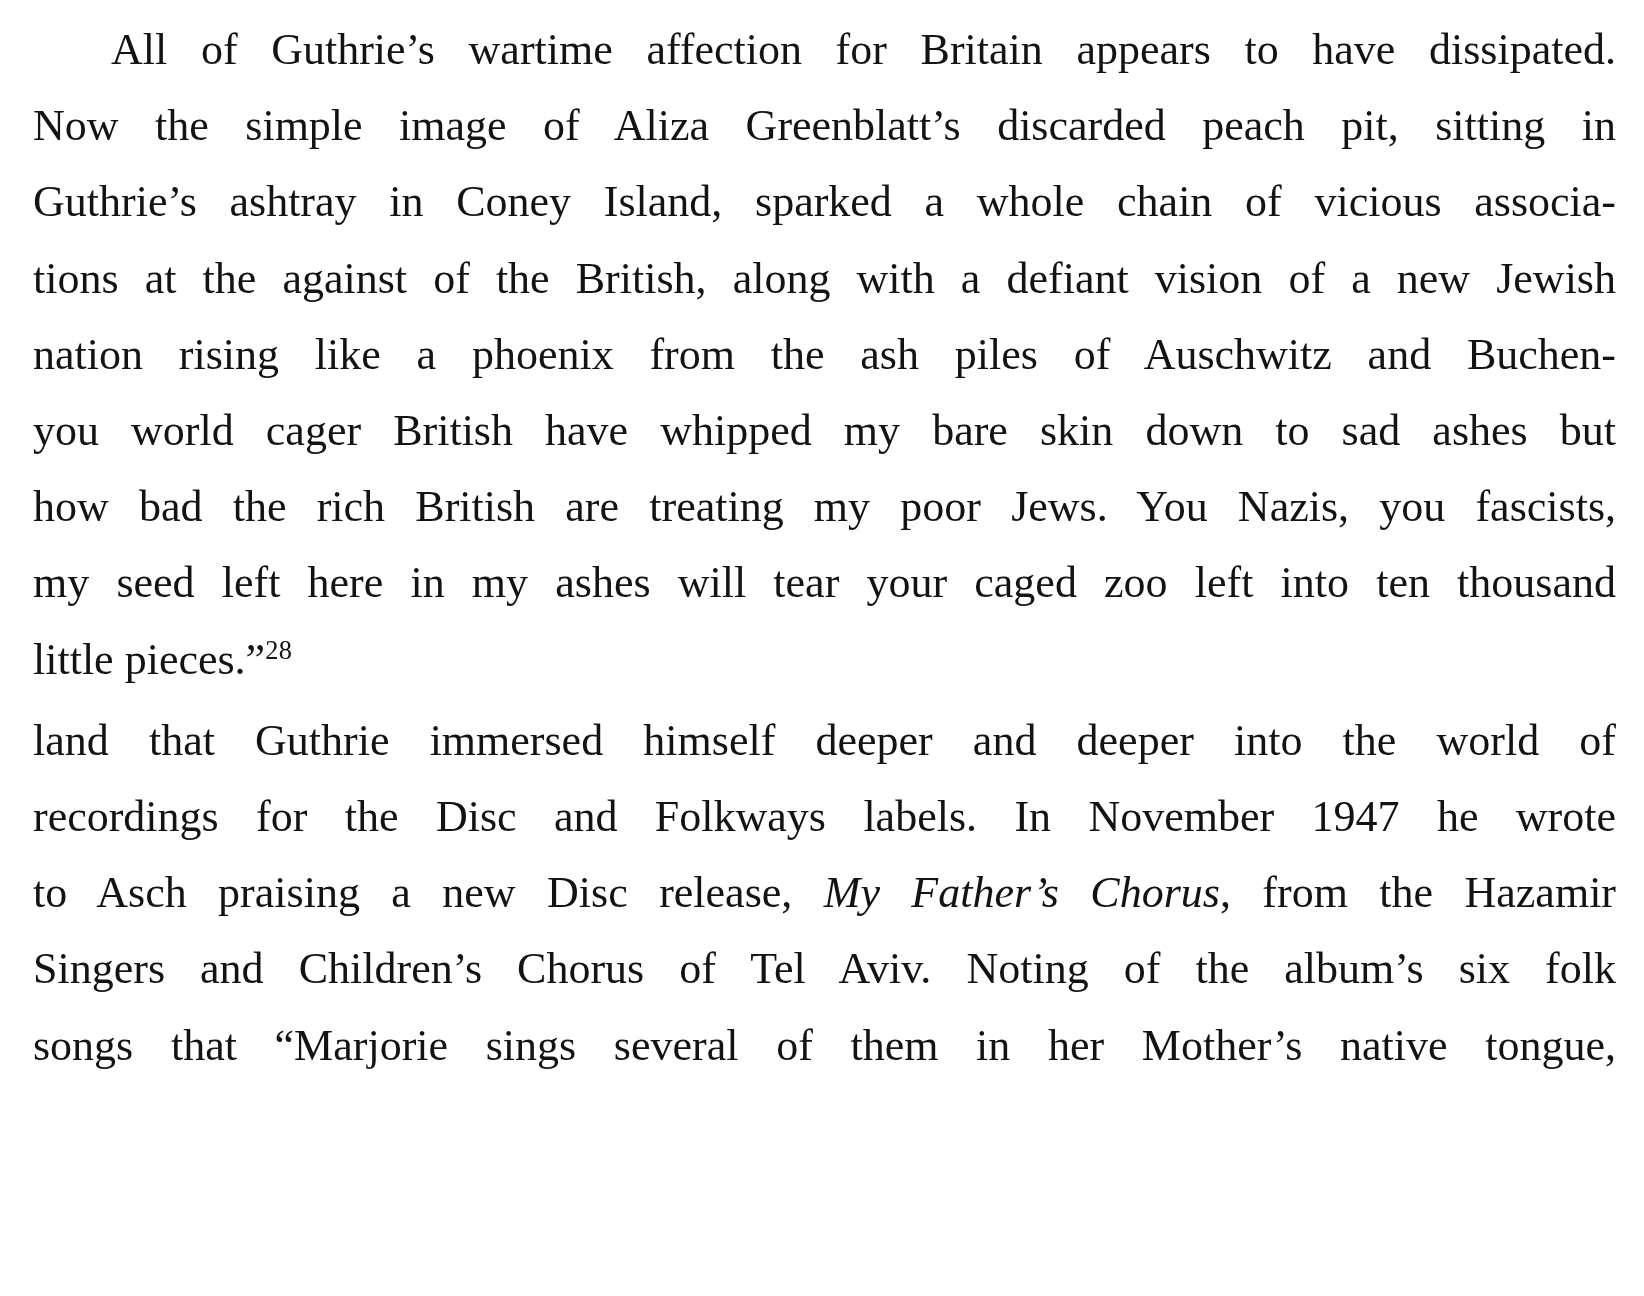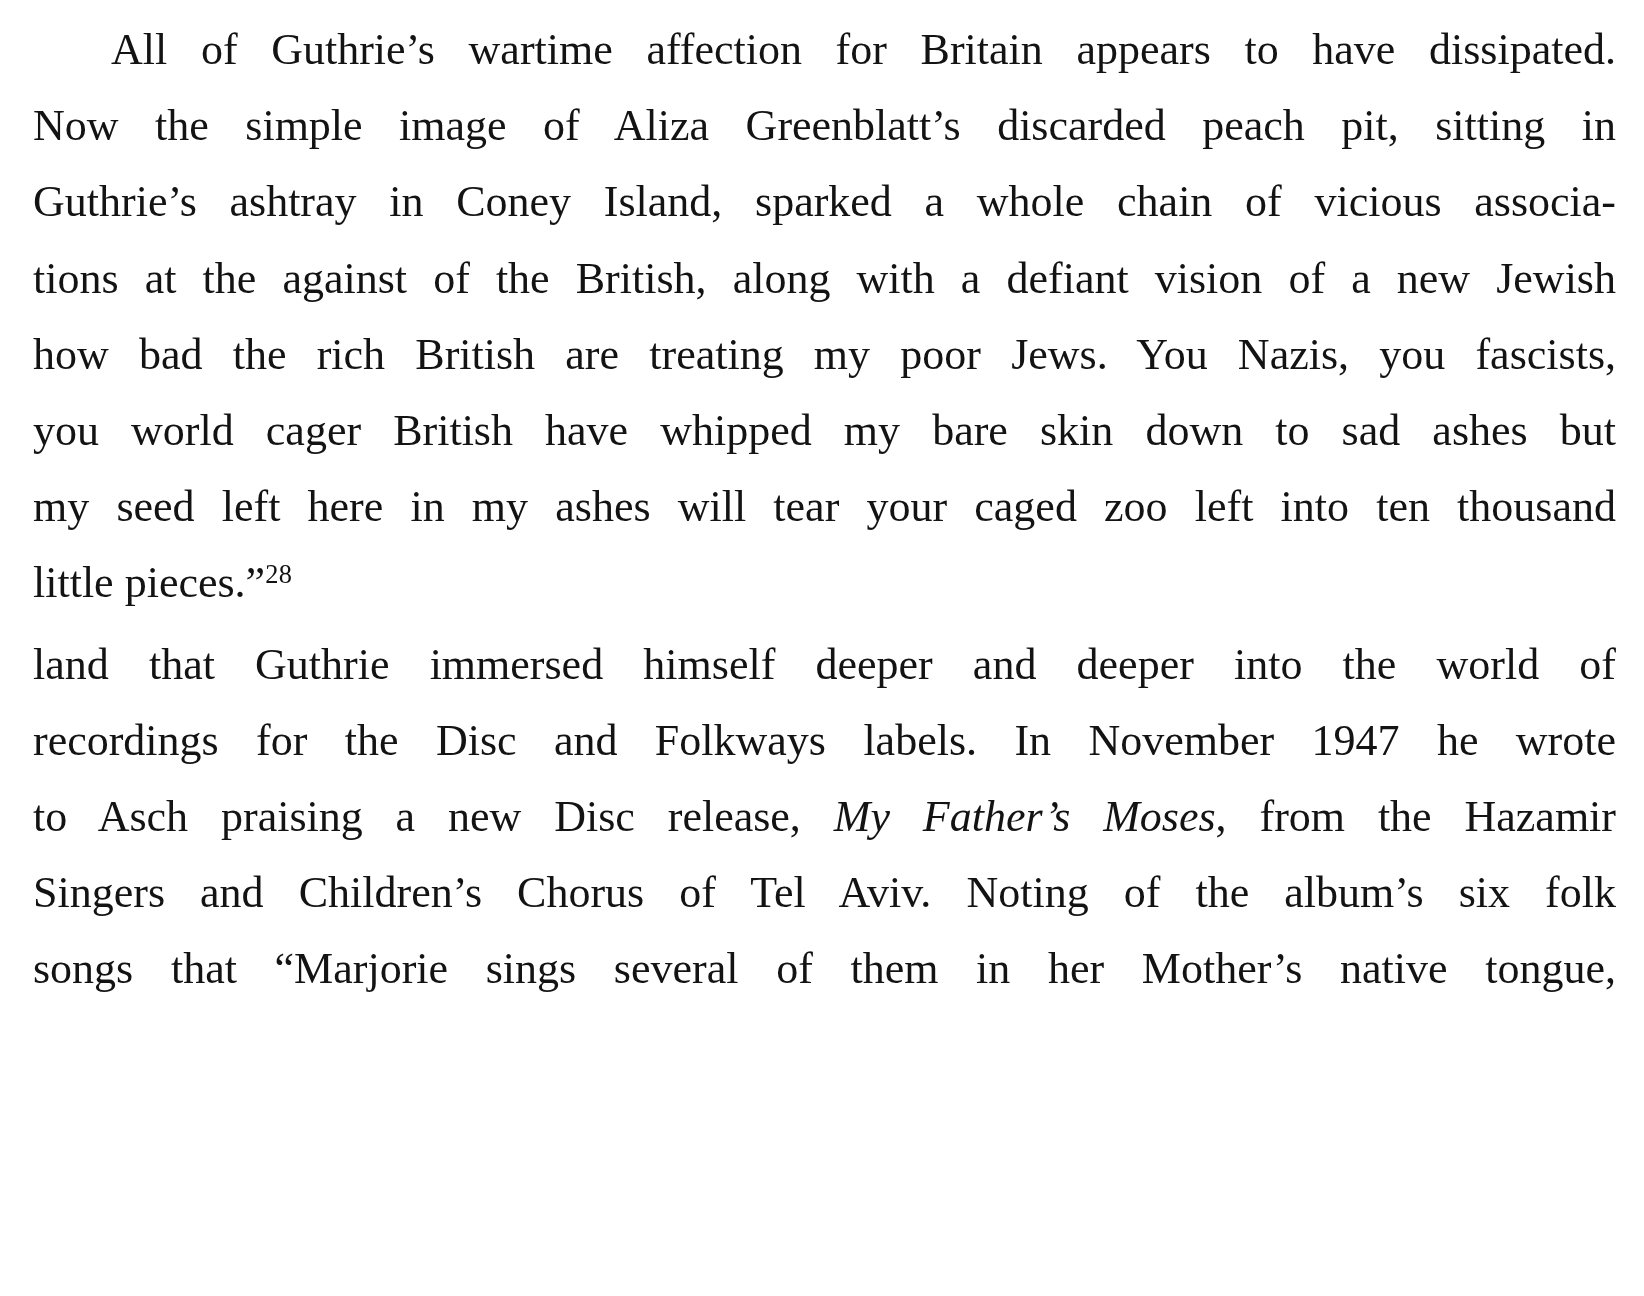--- a/index.html
+++ b/index.html
@@ -60,28 +60,29 @@
 <body>
 
 <div class="page">
   <div class="text-block">
 
     <div>
       <div class="line indent">All of Guthrie’s wartime affection for Britain appears to have dissipated.</div>
       <div class="line">Now the simple image of Aliza Greenblatt’s discarded peach pit, sitting in</div>
       <div class="line">Guthrie’s ashtray in Coney Island, sparked a whole chain of vicious associa-</div>
       <div class="line">tions at the against of the British, along with a defiant vision of a new Jewish</div>
+      <div class="line">nation rising like a phoenix from the ash piles of Auschwitz and Buchen-</div>
+      <div class="line">you world cager British have whipped my bare skin down to sad ashes but</div>
       <div class="line">how bad the rich British are treating my poor Jews. You Nazis, you fascists,</div>
-      <div class="line">you world cager British have whipped my bare skin down to sad ashes but</div>
       <div class="line">my seed left here in my ashes will tear your caged zoo left into ten thousand</div>
       <div class="line para-end"><span>little pieces.”</span><span class="footnote-marker">28</span></div>
     </div>
 
     <div>
       <div class="line">land that Guthrie immersed himself deeper and deeper into the world of</div>
       <div class="line">recordings for the Disc and Folkways labels. In November 1947 he wrote</div>
-      <div class="line"><span>to Asch praising a new Disc release, </span><span class="album-title">My Father’s Moses</span><span>, from the Hazamir</span></div>
+      <div class="line"><span>to Asch praising a new Disc release, </span><span class="album-title">My Father’s Chorus</span><span>, from the Hazamir</span></div>
       <div class="line">Singers and Children’s Chorus of Tel Aviv. Noting of the album’s six folk</div>
       <div class="line">songs that “Marjorie sings several of them in her Mother’s native tongue,</div>
     </div>
 
   </div>
 </div>
 
 </body></html>

